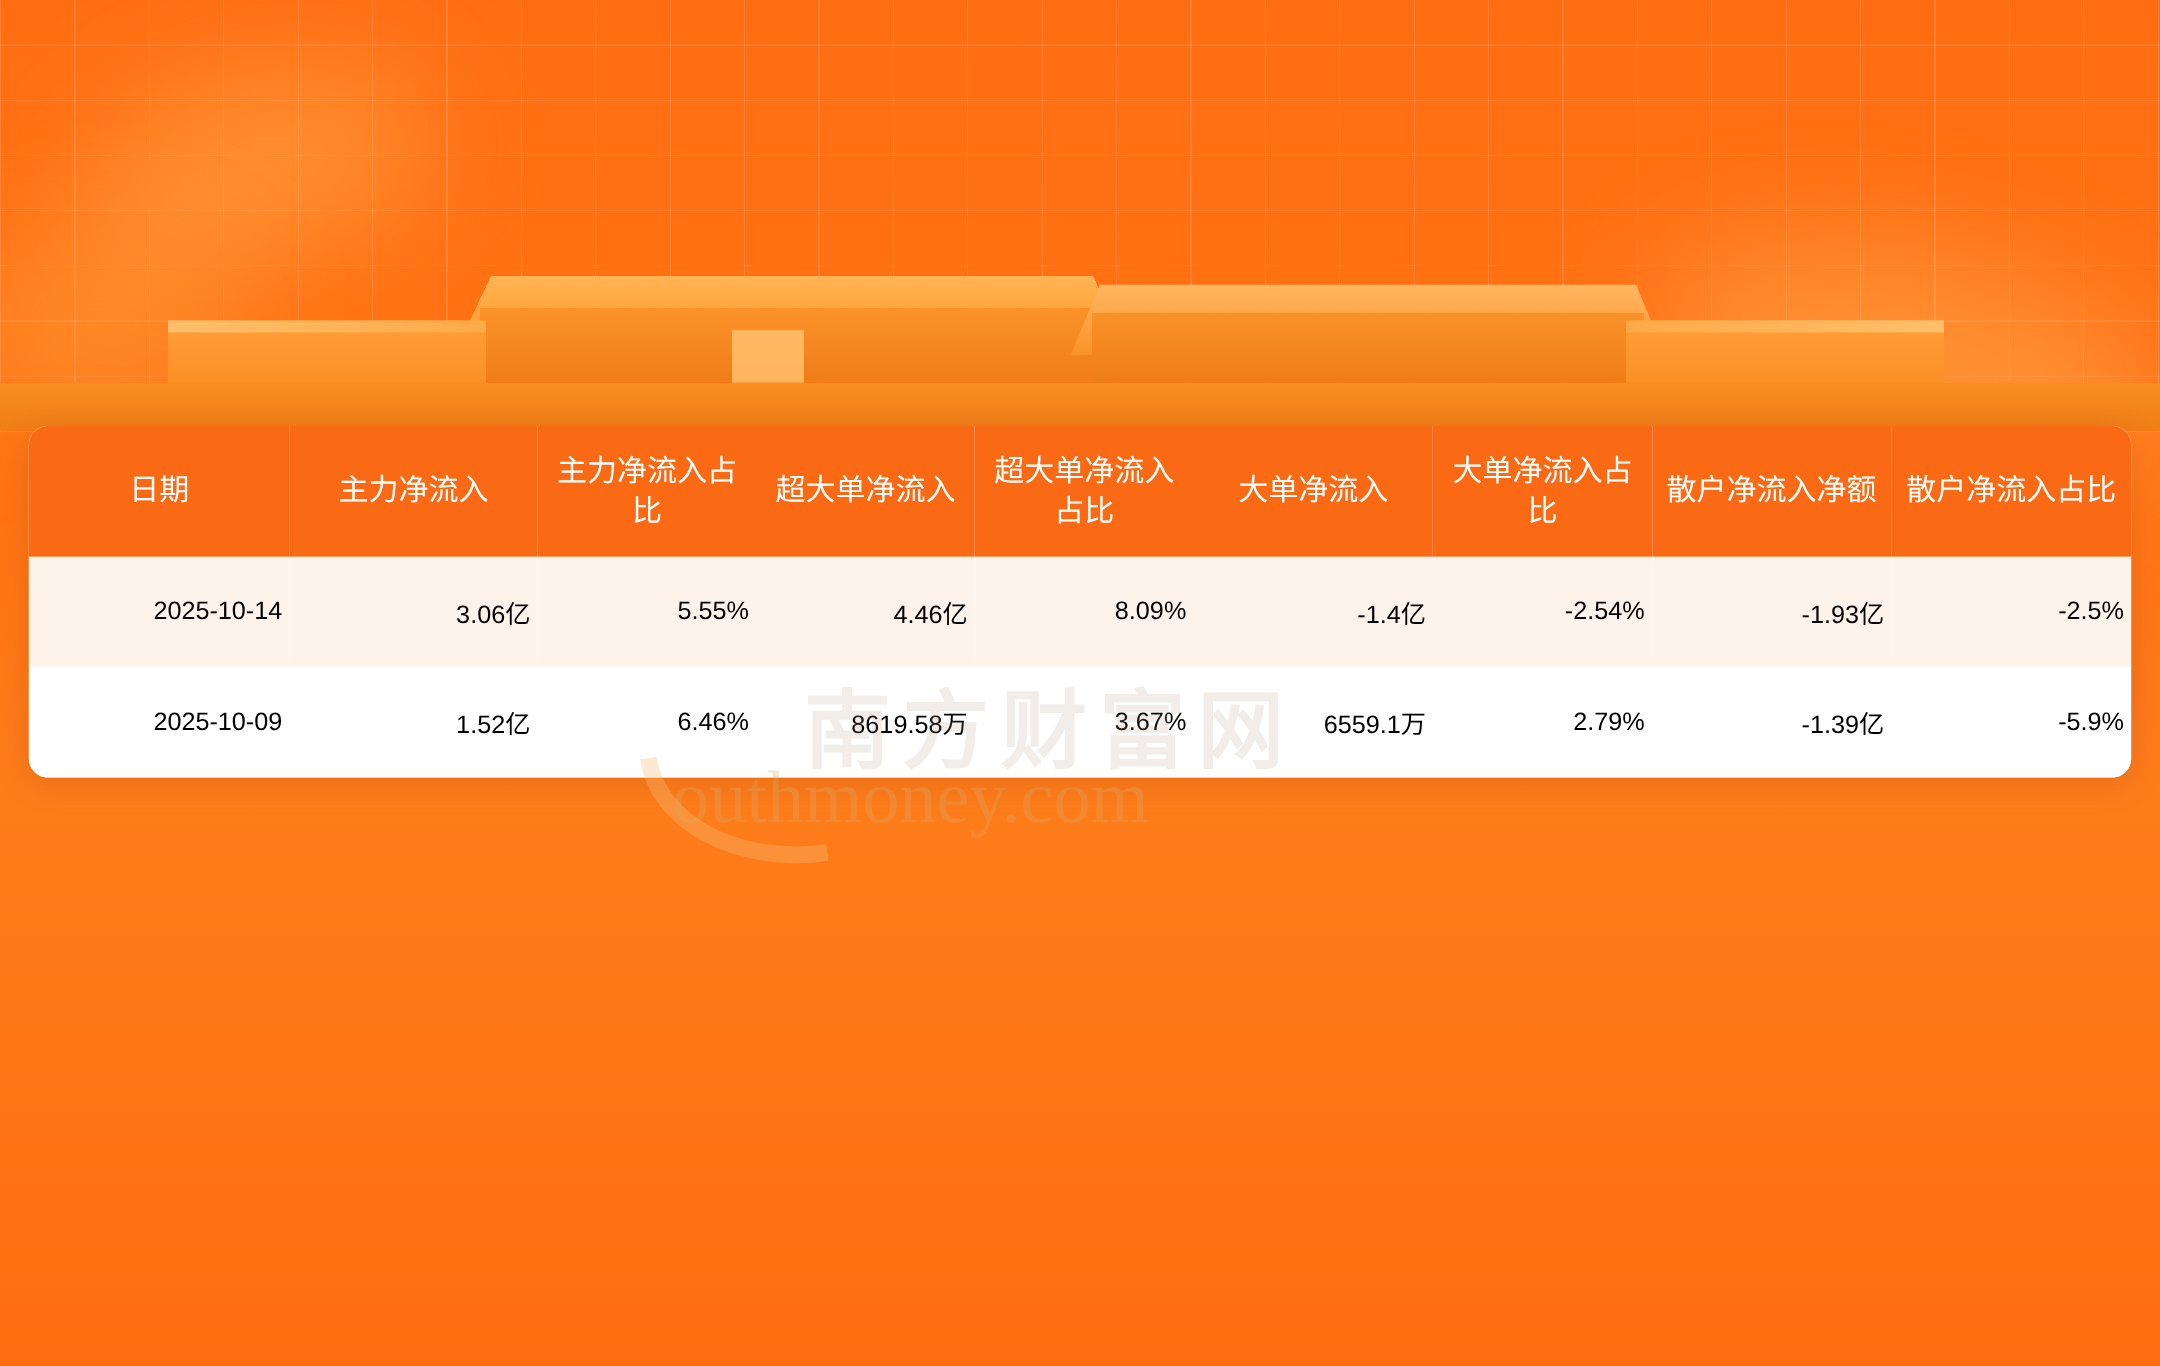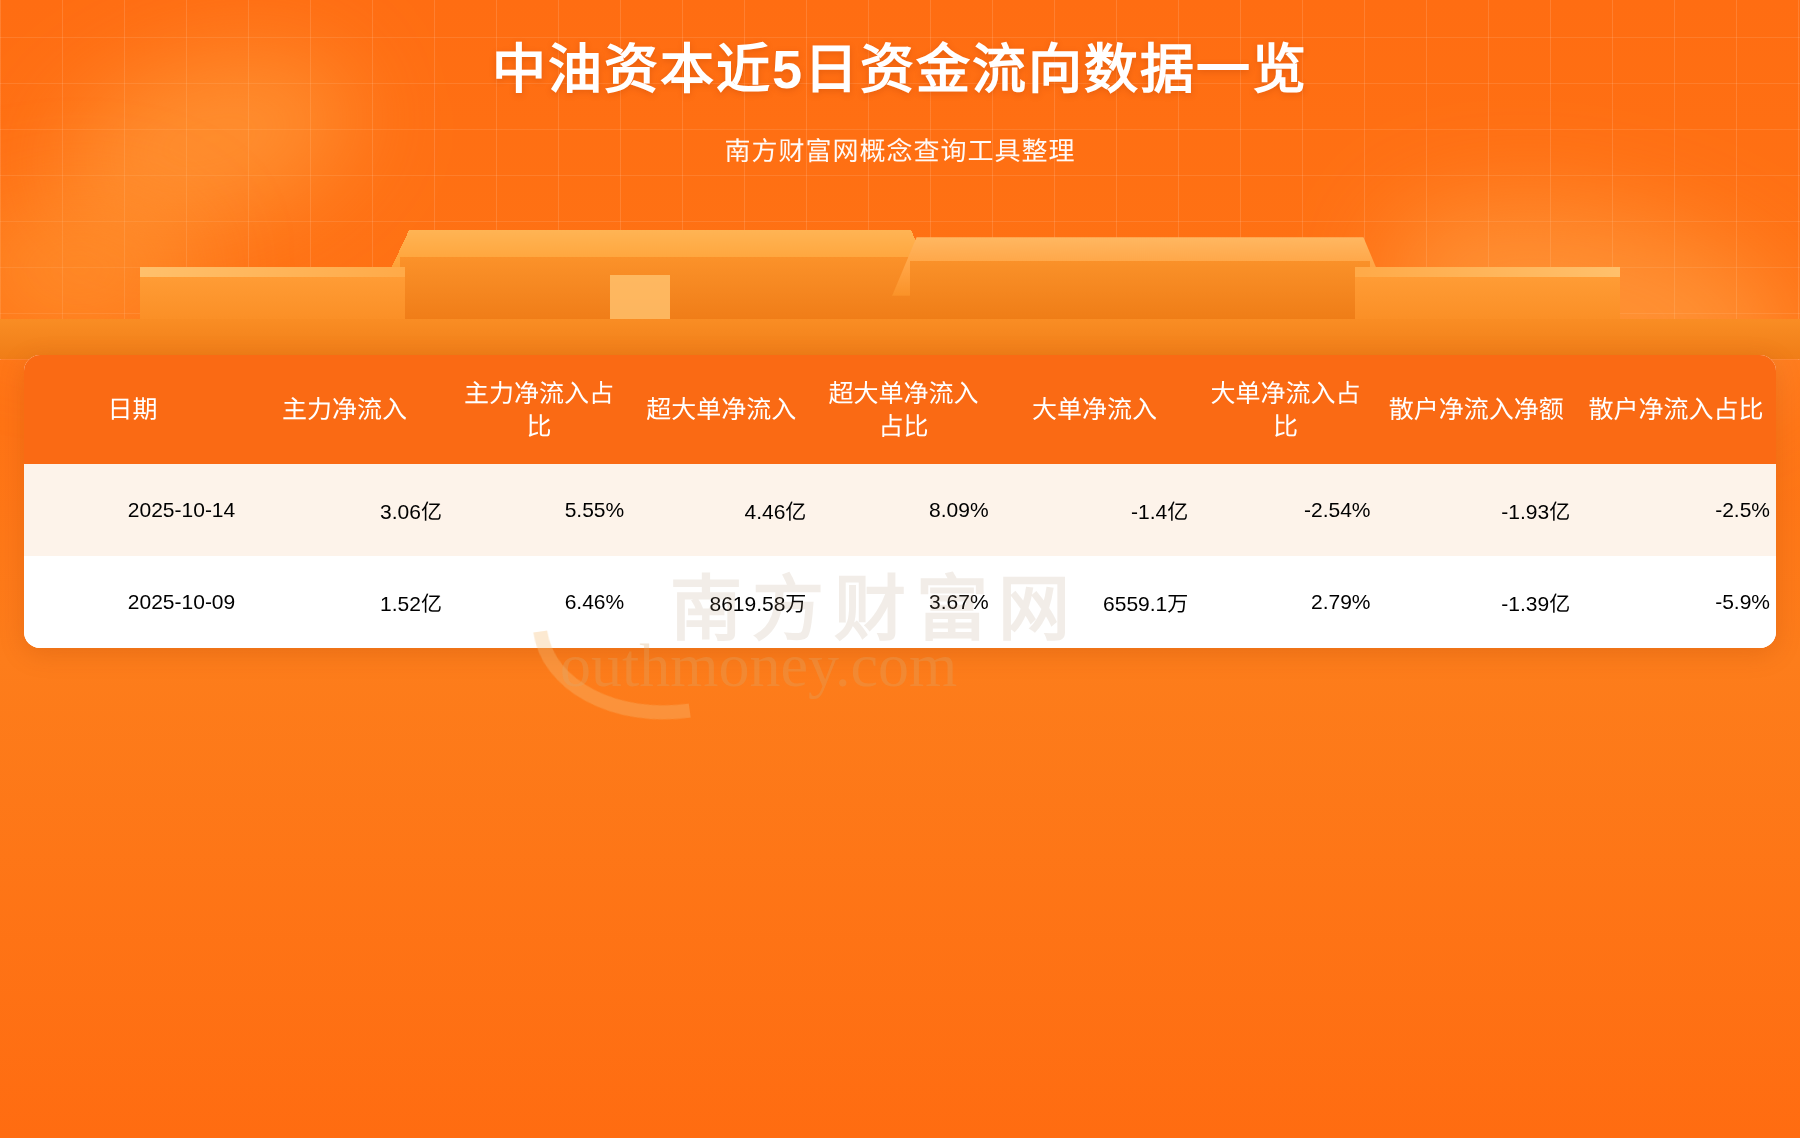--- a/index.html
+++ b/index.html
@@ -145,24 +145,20 @@
     <div class="blk slab-r"></div>
     <div class="slab-r-face"></div>
     <div class="blk step-l-top"></div>
     <div class="blk step-l"></div>
     <div class="blk step-r-top"></div>
     <div class="blk step-r"></div>
     <div class="blk pin"></div>
     <div class="blk band"></div>
   </div>
 
-  <div class="title-wrap">
-    <h1 class="title">中油资本近5日资金流向数据一览</h1>
-    <div class="subtitle">南方财富网概念查询工具整理</div>
-  </div>
 
   <div class="card">
     <table>
       <colgroup>
         <col class="c0">
           <col class="c1">
           <col class="c2">
           <col class="c3">
           <col class="c4">
         <col class="c5">

